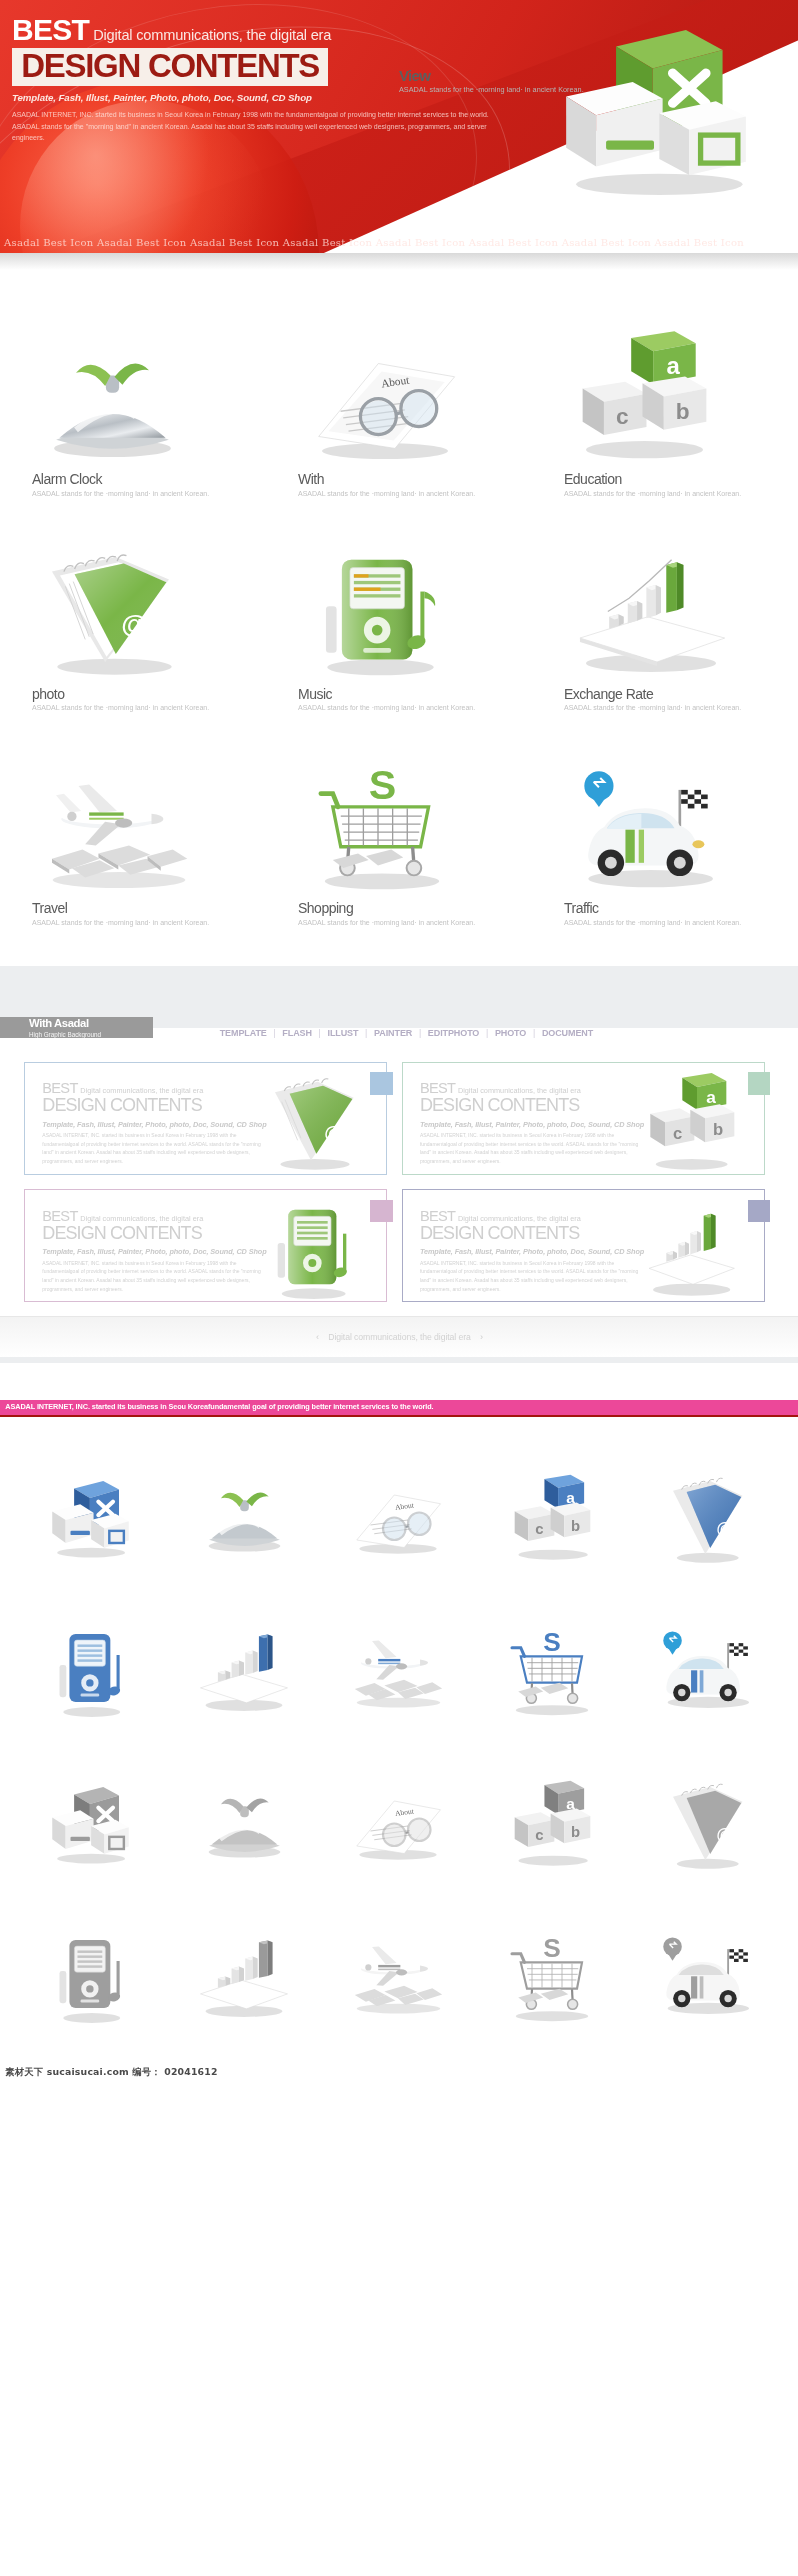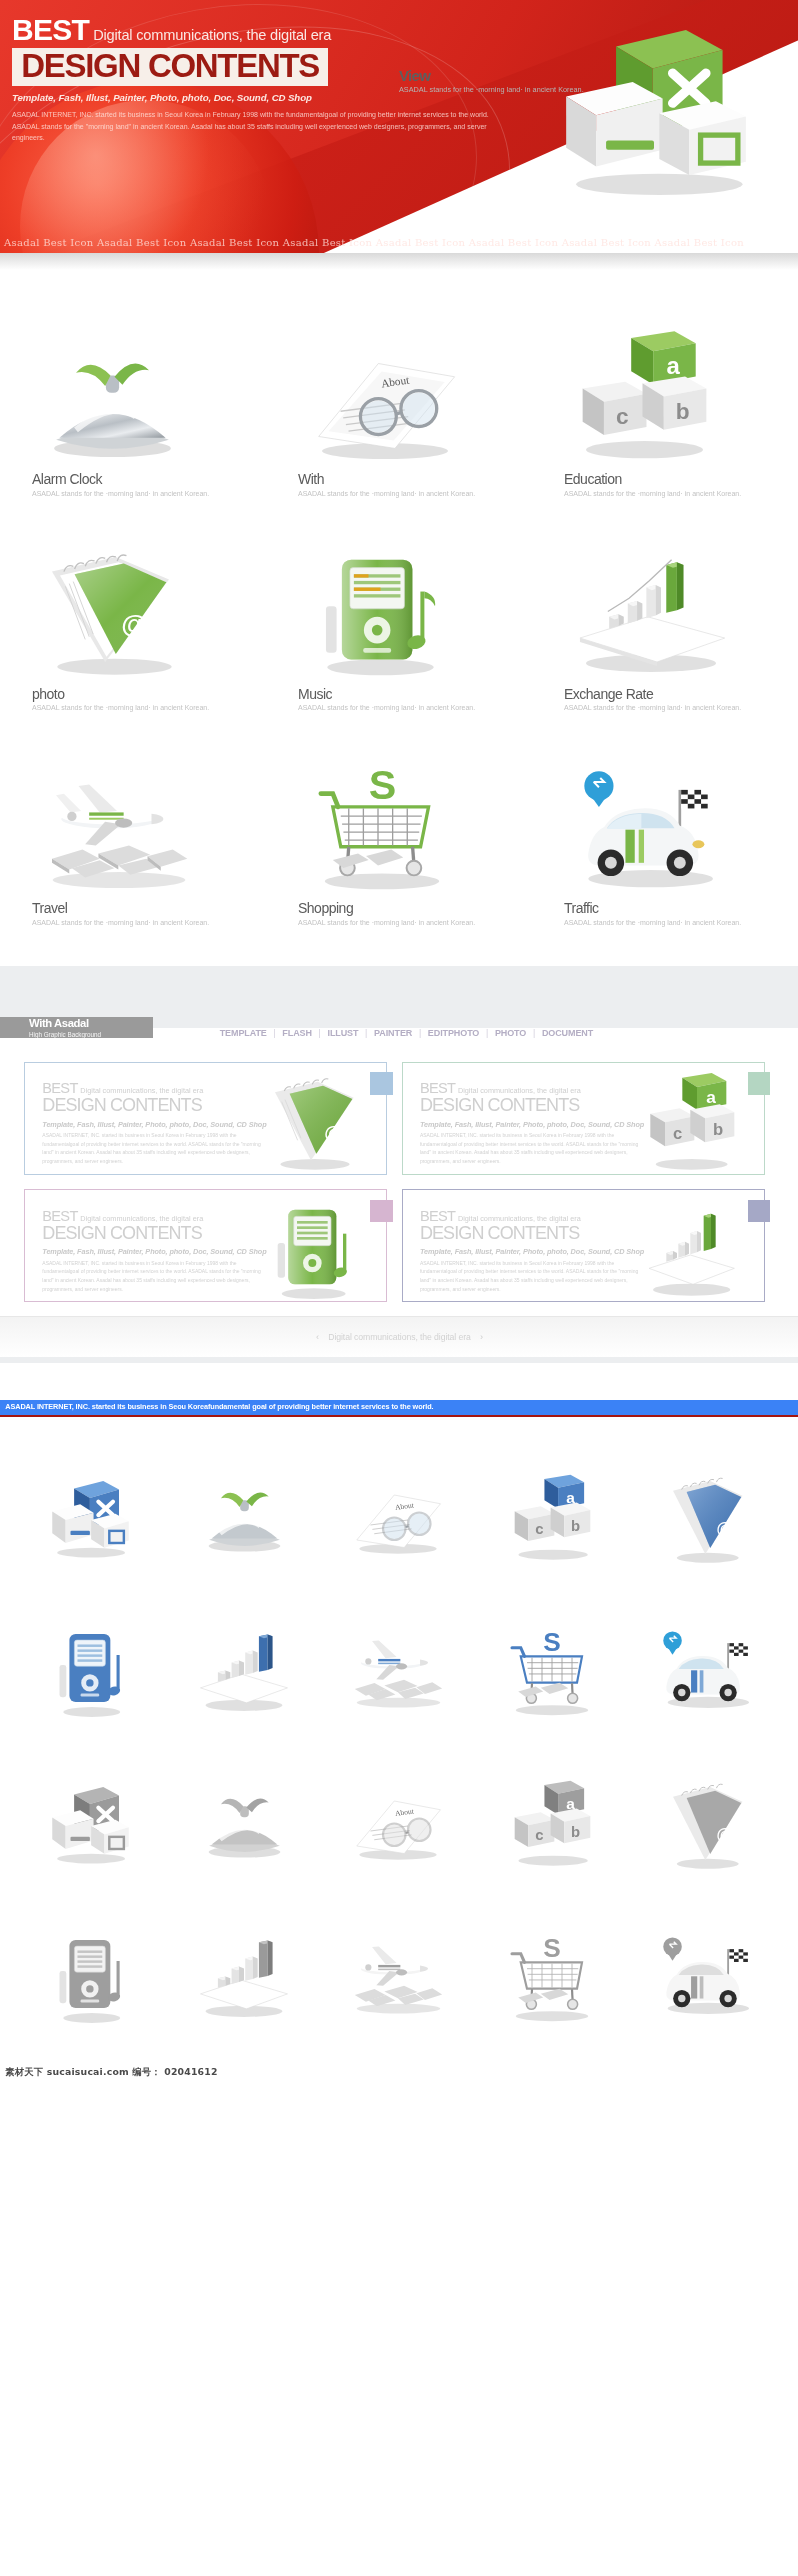--- a/index.html
+++ b/index.html
@@ -194,21 +194,21 @@
     background: linear-gradient(#f3f3f3, #ffffff);
     height: 41px; display: flex; align-items: center; justify-content: center;
     gap: 9.3px; border-top: 0.7px solid #e7e7e7;
   }
   .pager-arrow { font-size: 9.3px; color: #cfcfcf; cursor: pointer; }
   .pager-text { font-size: 8.7px; color: #d2d2d2; letter-spacing: -0.1px; }
 
   
   .notice-gap { height: 37px; background: #ffffff; }
   .notice {
-    height: 14.6px; background: #3b82f6; color: #ffffff;
+    height: 14.6px; background: #ec4899; color: #ffffff;
     font-size: 7.3px; font-weight: bold; line-height: 14.6px; padding-left: 5.3px;
     letter-spacing: -0.1px;
   }
   .notice-edge { height: 2px; background: #a4140f; }
 
   
   .sprite-grid { padding: 24px 13.3px 13.3px 13.3px; background: #ffffff; }
   .sprite-row { display: flex; }
   .sprite-cell {
     width: 154px; height: 153px;

